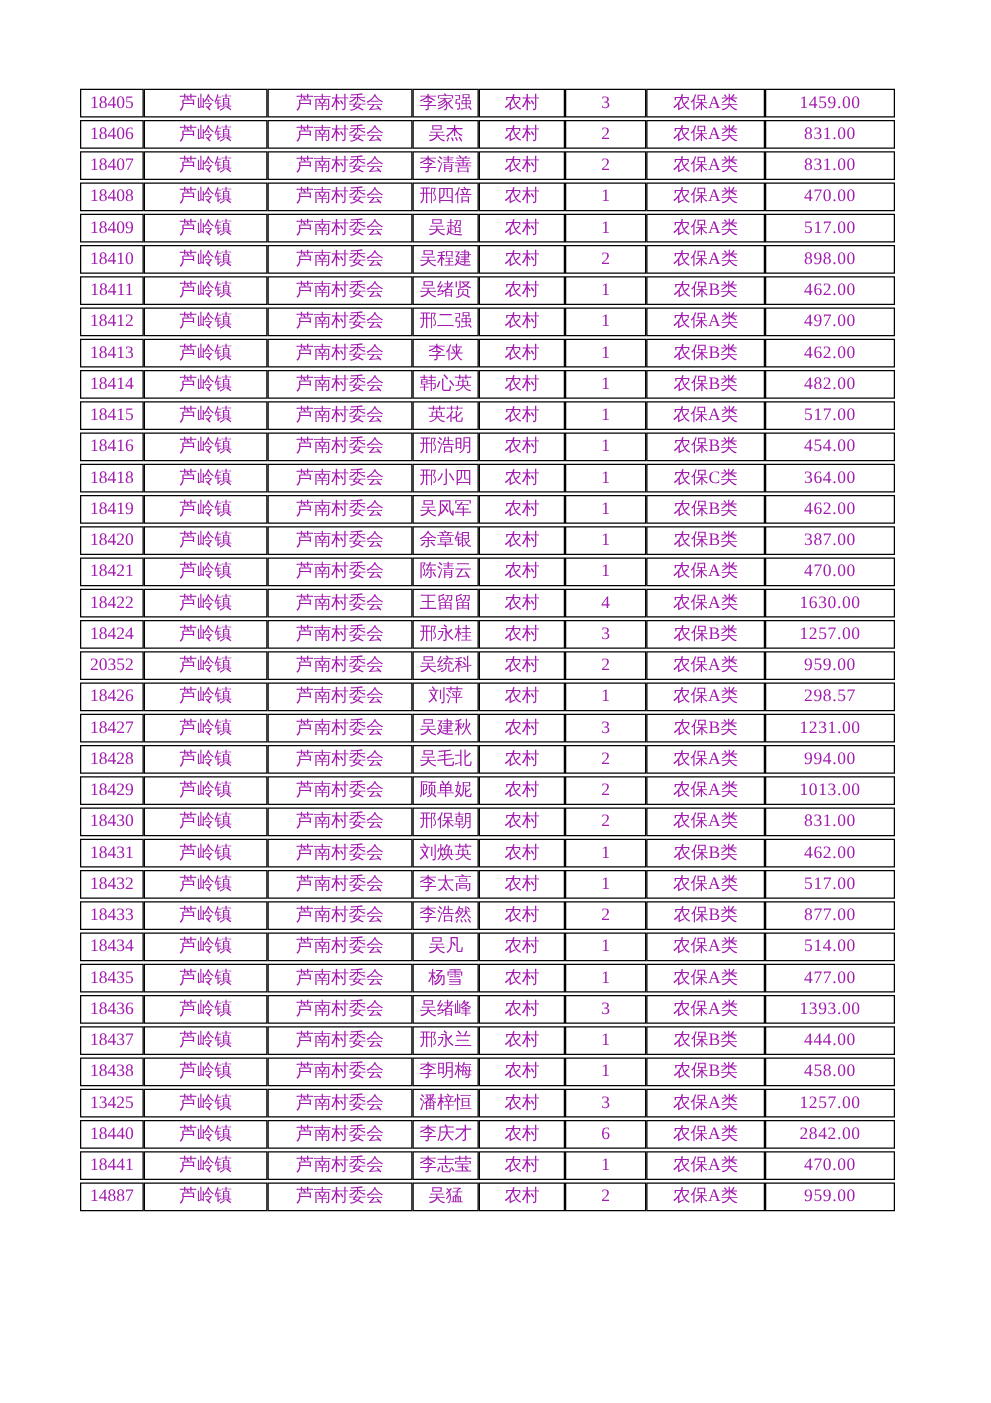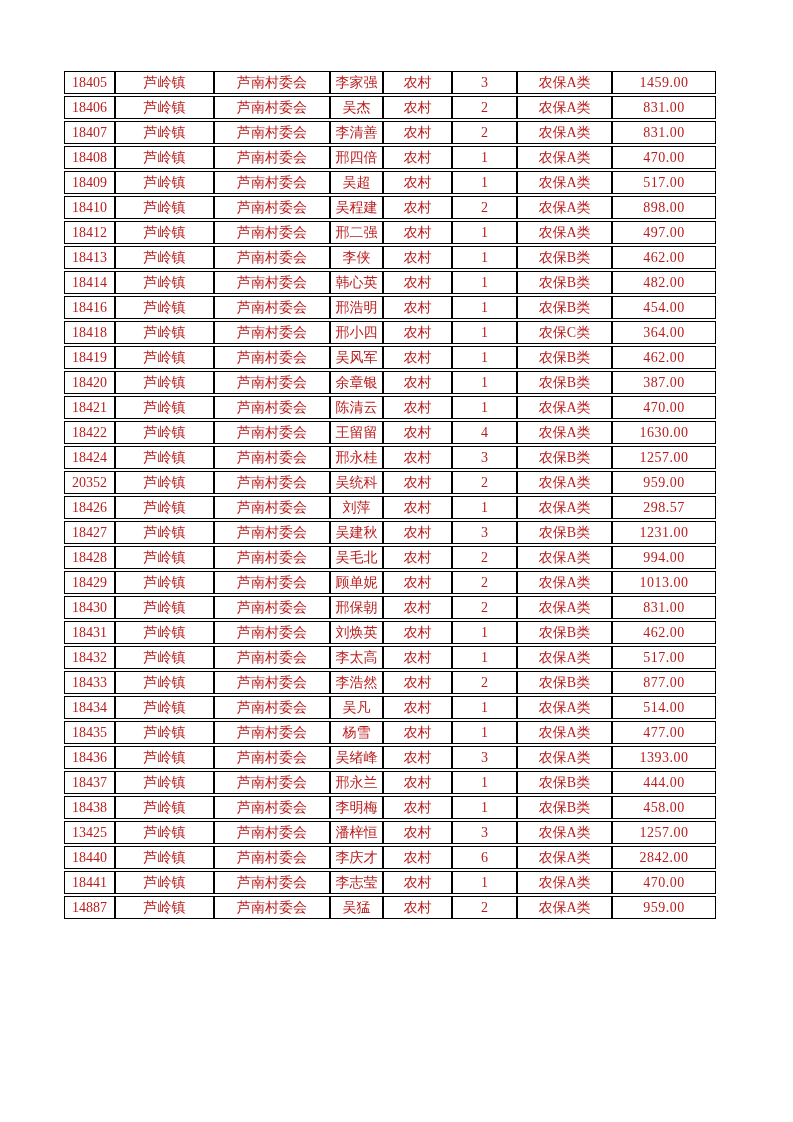--- a/index.html
+++ b/index.html
@@ -23,21 +23,21 @@
   }
   table.record-table {
     position: absolute;
     left: 64px;
     top: 69px;
     width: 652px;
     table-layout: fixed;
     border-collapse: separate;
     border-spacing: 0 2px;
     font-size: 14px;
-    color: #b91c1c;
+    color: #a21caf;
   }
   table.record-table td {
     border: 1px solid #000000;
     height: 21px;
     padding: 0 2px;
     text-align: center;
     vertical-align: middle;
     white-space: nowrap;
     overflow: hidden;
     font-size: 14px;
@@ -116,20 +116,30 @@
           <td class="col-record-id">18410</td>
           <td class="col-town">芦岭镇</td>
           <td class="col-village-committee">芦南村委会</td>
           <td class="col-person-name">吴程建</td>
           <td class="col-residence-type">农村</td>
           <td class="col-person-count">2</td>
           <td class="col-insurance-category">农保A类</td>
           <td class="col-amount">898.00</td>
         </tr>
         <tr>
+          <td class="col-record-id">18411</td>
+          <td class="col-town">芦岭镇</td>
+          <td class="col-village-committee">芦南村委会</td>
+          <td class="col-person-name">吴绪贤</td>
+          <td class="col-residence-type">农村</td>
+          <td class="col-person-count">1</td>
+          <td class="col-insurance-category">农保B类</td>
+          <td class="col-amount">462.00</td>
+        </tr>
+        <tr>
           <td class="col-record-id">18412</td>
           <td class="col-town">芦岭镇</td>
           <td class="col-village-committee">芦南村委会</td>
           <td class="col-person-name">邢二强</td>
           <td class="col-residence-type">农村</td>
           <td class="col-person-count">1</td>
           <td class="col-insurance-category">农保A类</td>
           <td class="col-amount">497.00</td>
         </tr>
         <tr>
@@ -144,20 +154,30 @@
         </tr>
         <tr>
           <td class="col-record-id">18414</td>
           <td class="col-town">芦岭镇</td>
           <td class="col-village-committee">芦南村委会</td>
           <td class="col-person-name">韩心英</td>
           <td class="col-residence-type">农村</td>
           <td class="col-person-count">1</td>
           <td class="col-insurance-category">农保B类</td>
           <td class="col-amount">482.00</td>
+        </tr>
+        <tr>
+          <td class="col-record-id">18415</td>
+          <td class="col-town">芦岭镇</td>
+          <td class="col-village-committee">芦南村委会</td>
+          <td class="col-person-name">英花</td>
+          <td class="col-residence-type">农村</td>
+          <td class="col-person-count">1</td>
+          <td class="col-insurance-category">农保A类</td>
+          <td class="col-amount">517.00</td>
         </tr>
         <tr>
           <td class="col-record-id">18416</td>
           <td class="col-town">芦岭镇</td>
           <td class="col-village-committee">芦南村委会</td>
           <td class="col-person-name">邢浩明</td>
           <td class="col-residence-type">农村</td>
           <td class="col-person-count">1</td>
           <td class="col-insurance-category">农保B类</td>
           <td class="col-amount">454.00</td>

